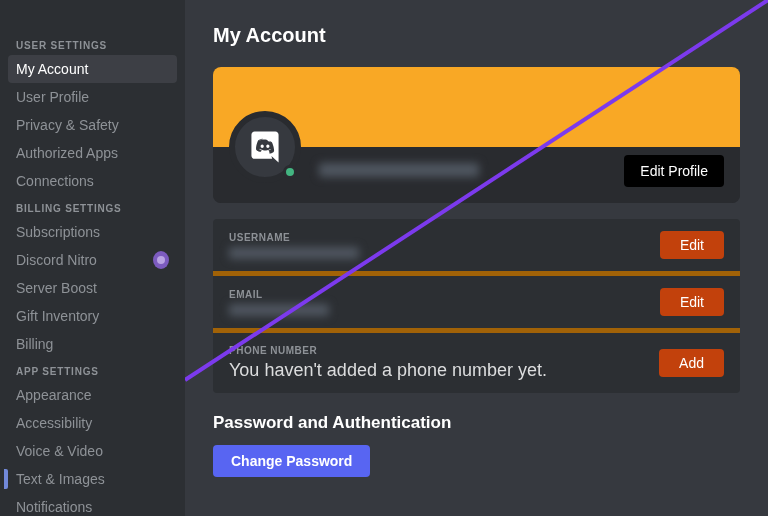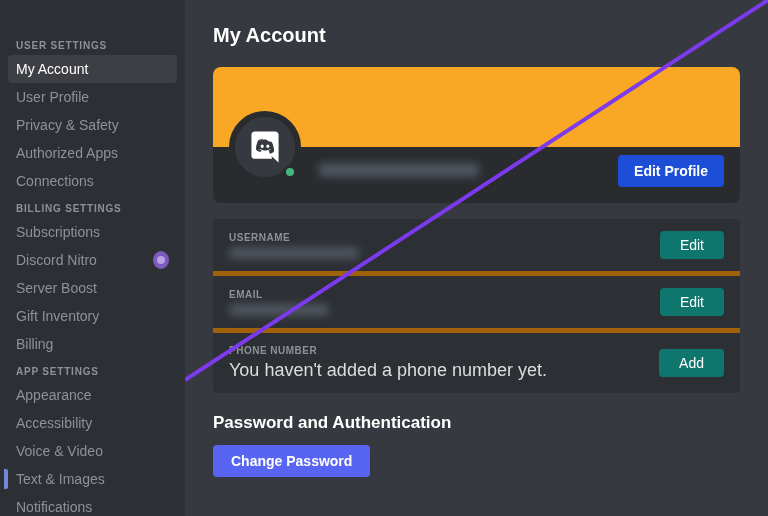--- a/index.html
+++ b/index.html
@@ -156,27 +156,27 @@
     }
     .profile-name-blur {
       height: 14px;
       width: 160px;
       background: #4f5660;
       border-radius: 3px;
       margin-bottom: 6px;
       filter: blur(4px);
     }
     .edit-profile-btn {
-      background: #1d4ed8;
+      background: #000000;
       color: #fff;
       border: none;
       border-radius: 4px;
       padding: 8px 16px;
       font-size: 14px;
-      font-weight: 700;
+      font-weight: 400;
       cursor: pointer;
       white-space: nowrap;
       align-self: flex-end;
       text-align: center;
     }
 
     
     .info-section {
       background: #2c2f33;
       border-radius: 4px;
@@ -203,21 +203,21 @@
       width: 130px;
       background: #4f5660;
       border-radius: 3px;
       filter: blur(4px);
     }
     .info-value-text {
       font-size: 18px;
       color: #dcddde;
     }
     .info-btn {
-      background: #0f766e;
+      background: #c2410c;
       color: #fff;
       border: none;
       border-radius: 4px;
       padding: 6px 20px;
       font-size: 14px;
       font-weight: 500;
       cursor: pointer;
     }
 
     

